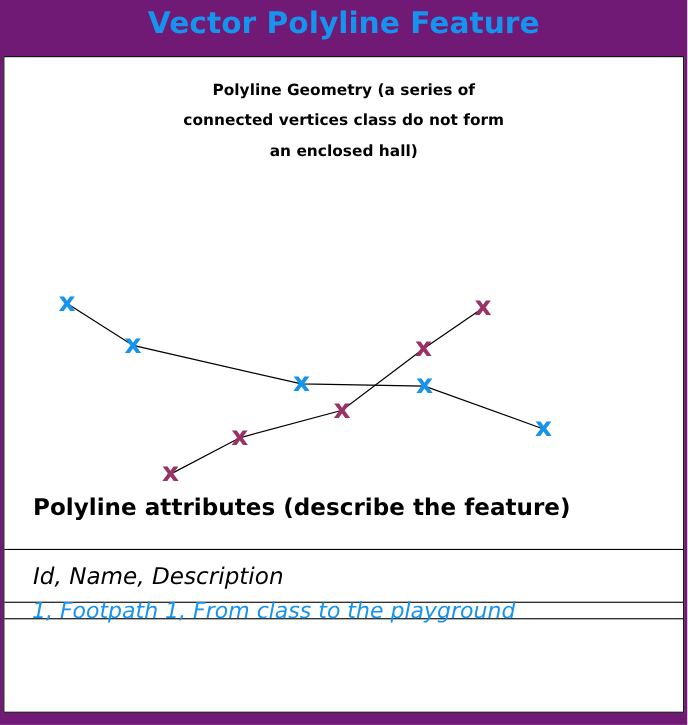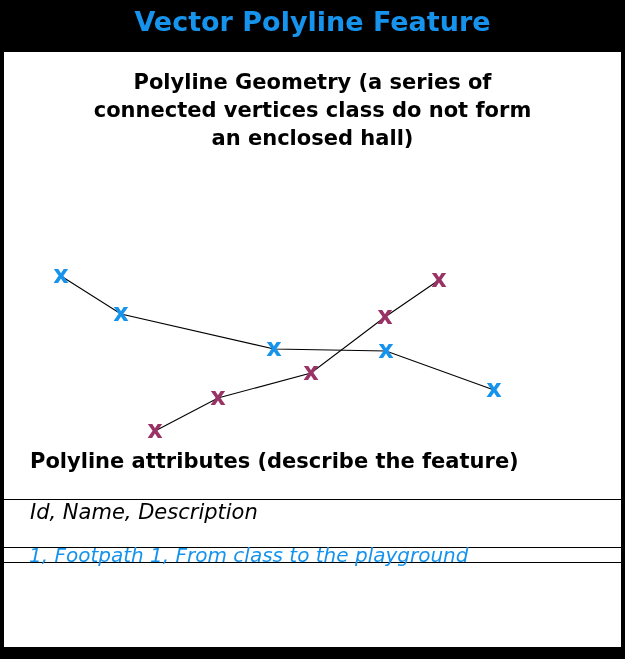--- a/index.html
+++ b/index.html
@@ -11,21 +11,21 @@
     width: 625px;
     height: 659px;
     font-family: "DejaVu Sans", sans-serif;
     -webkit-font-smoothing: antialiased;
   }
   .page {
     position: relative;
     width: 625px;
     height: 659px;
     overflow: hidden;
-    background: #000000;
+    background: #701a75;
   }
   
   .title {
     position: absolute;
     left: 0;
     top: 4px;
     width: 625px;
     text-align: center;
     font-size: 27px;
     font-weight: bold;
@@ -45,21 +45,21 @@
     box-sizing: border-box;
     background: #ffffff;
   }
   
   .geom-caption {
     position: absolute;
     left: 0;
     top: 16px;
     width: 617px;
     text-align: center;
-    font-size: 21px;
+    font-size: 14px;
     font-weight: bold;
     color: #000000;
     line-height: 28px;
   }
   
   .geom-canvas {
     position: absolute;
     left: 0;
     top: 0;
     width: 617px;
@@ -103,20 +103,21 @@
   .divider-2 { top: 495px; }
   .divider-3 { top: 510px; }
 
   .attr-fields {
     position: absolute;
     left: 0;
     top: 448px;
     width: 617px;
     height: 47px;
     display: flex;
+    align-items: center;
   }
   .attr-fields-text {
     padding-left: 26px;
     font-size: 21px;
     font-style: italic;
     color: #000000;
     white-space: nowrap;
   }
   .attr-rows {
     position: absolute;

